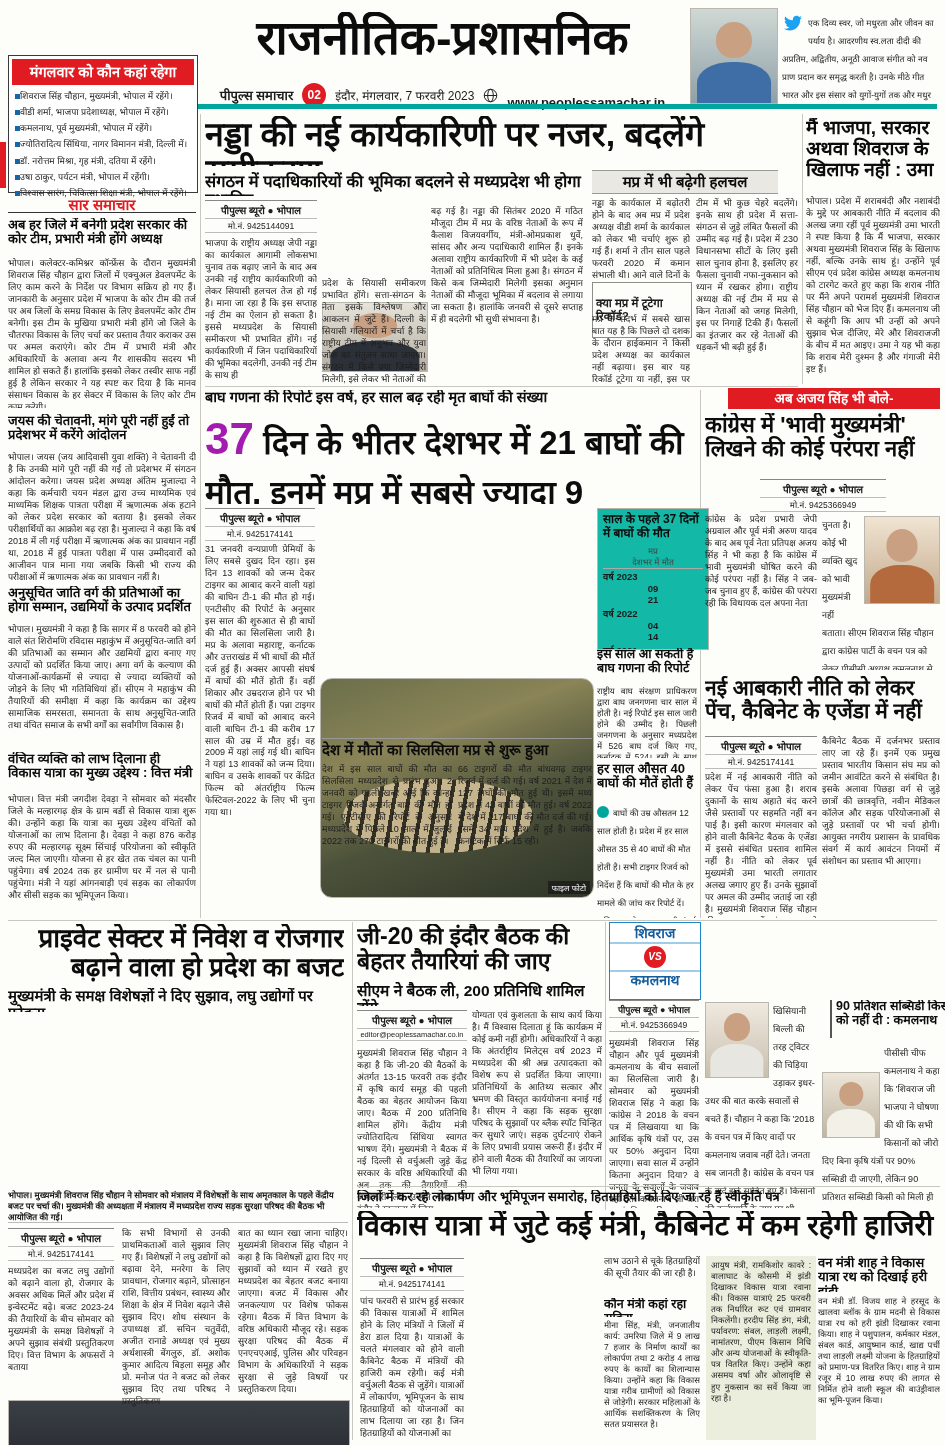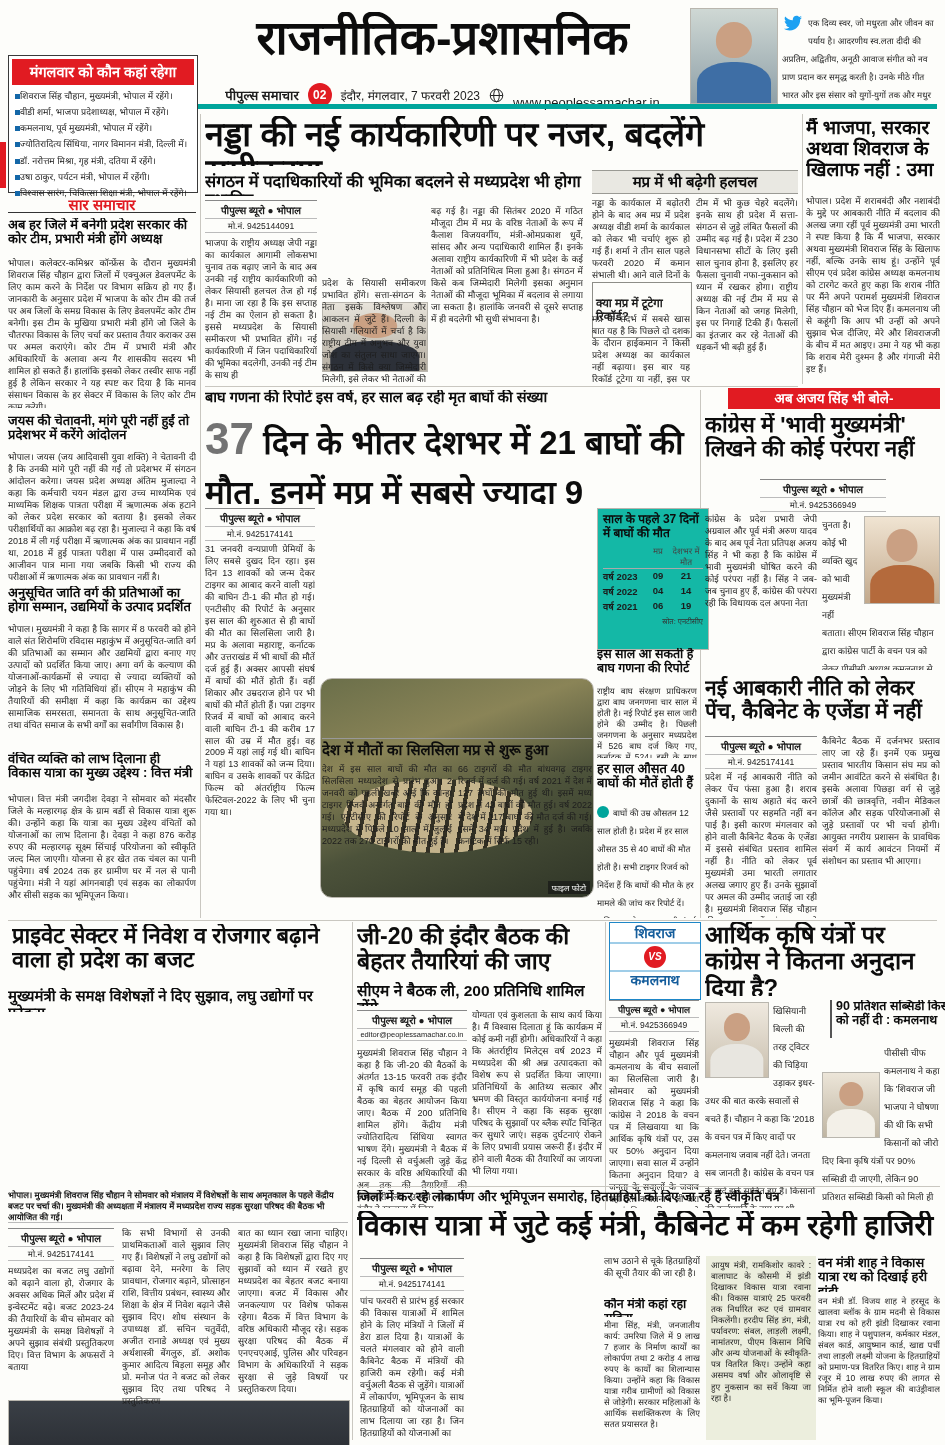--- a/index.html
+++ b/index.html
@@ -37,21 +37,21 @@
   .chip{position:absolute;right:3px;bottom:3px;background:rgba(20,20,20,.65);color:#fff;
         font-size:8px;padding:1px 4px;}
   .float-ph{float:right;margin:2px 0 2px 4px;}
   
   .wwbox{border:1.5px solid #3a3a3a;background:#fff;}
   .ww-item{display:flex;gap:0;font-size:9px;line-height:1.25;padding:2.5px 6px;align-items:flex-start;}
   .sq{flex:0 0 auto;width:5px;height:5px;background:#1467a8;margin-top:3px;}
   
   .ttable{background:#14b8a6;border:1px solid #b9b6ae;padding:4px 5px;overflow:hidden;}
   .tt-title{font-weight:bold;font-size:12px;line-height:1.15;color:#0c0c0c;}
-  .tt-head,.tt-row{display:flex;font-size:8.5px;padding:1px 0;}
+  .tt-head,.tt-row{display:flex;font-size:8.5px;padding:1px 0;flex-direction:column;}
   .tt-head{color:#444;border-bottom:1px solid #aaa;margin-top:3px;}
   .tt-row{font-size:9.5px;font-weight:bold;}
   .tt-c1{flex:0 0 44%;} .tt-c2{flex:0 0 22%;text-align:center;} .tt-c3{flex:0 0 34%;text-align:center;}
   .tt-src{font-size:7.5px;text-align:right;color:#333;margin-top:2px;}
   .teal-dot{display:inline-block;width:12px;height:12px;border-radius:50%;background:#00a59b;
         vertical-align:-2px;margin-right:4px;}
   .greenbox{background:#eceedd;padding:4px 5px;}
   
   .vsbox{border:1.5px solid #1e86c7;background:#fff;text-align:center;padding:2px 0;}
   .vsbox .nm{color:#155d9c;font-weight:bold;font-size:14px;line-height:1.2;border-bottom:2px solid #9fcde8;}
@@ -71,21 +71,21 @@
     <span style="font-weight:bold;font-size:13px;">पीपुल्स समाचार</span>
     <span class="badge">02</span>
     <span style="font-size:12px;">इंदौर, मंगलवार, 7 फरवरी 2023</span>
     <span style="display:inline-flex;">
       <svg width="15" height="15" viewBox="0 0 24 24" fill="none" stroke="#222" stroke-width="1.6">
         <circle cx="12" cy="12" r="10"></circle>
           <ellipse cx="12" cy="12" rx="4.5" ry="10"></ellipse>
         <line x1="2" y1="12" x2="22" y2="12"></line>
       </svg>
     </span>
-    <span style="font-weight:normal;font-size:13px;margin-top:14px;">www.peoplessamachar.in</span>
+    <span style="font-weight:bold;font-size:13px;margin-top:14px;">www.peoplessamachar.in</span>
   </div>
   <div class="abs" style="left:8px;top:104px;width:929px;height:5px;background:#00a59b;"></div>
 
   <div class="abs portrait" style="left:690px;top:8px;width:86px;height:94px;--coat:#3e6ea5;background:linear-gradient(180deg,#cfd8d4,#8fa0a8);"></div>
   <div class="abs" style="left:782px;top:12px;width:158px;height:92px;overflow:hidden;">
     <span style="float:left;margin:2px 4px 0 0;">
       <svg width="22" height="18" viewBox="0 0 24 24" fill="#1da1f2">
           <path d="M23.9 4.6c-.9.4-1.8.7-2.8.8 1-.6 1.8-1.6 2.2-2.7-1 .6-2 1-3.1 1.2-.9-1-2.2-1.6-3.6-1.6-2.7 0-4.9 2.2-4.9 4.9 0 .4 0 .8.1 1.1C7.7 8.1 4.1 6.1 1.6 3.2c-.4.7-.7 1.6-.7 2.5 0 1.7.9 3.2 2.2 4.1-.8 0-1.6-.2-2.2-.6v.1c0 2.4 1.7 4.4 3.9 4.8-.4.1-.8.2-1.3.2-.3 0-.6 0-.9-.1.6 2 2.4 3.4 4.6 3.4-1.7 1.3-3.8 2.1-6.1 2.1H0c2.2 1.4 4.8 2.2 7.6 2.2 9 0 14-7.5 14-14v-.6c1-.7 1.8-1.6 2.3-2.6z"></path>
         </svg>
     </span>
@@ -130,21 +130,21 @@
   <div class="abs body9" style="left:8px;top:258px;width:188px;height:150px;">भोपाल। कलेक्टर-कमिश्नर कॉन्फ्रेंस के दौरान मुख्यमंत्री शिवराज सिंह चौहान द्वारा जिलों में एक्चुअल डेवलपमेंट के लिए काम करने के निर्देश पर विभाग सक्रिय हो गए हैं। जानकारी के अनुसार प्रदेश में भाजपा के कोर टीम की तर्ज पर अब जिलों के समग्र विकास के लिए डेवलपमेंट कोर टीम बनेगी। इस टीम के मुखिया प्रभारी मंत्री होंगे जो जिले के चौतरफा विकास के लिए चर्चा कर प्रस्ताव तैयार कराकर उस पर अमल कराएंगे। कोर टीम में प्रभारी मंत्री और अधिकारियों के अलावा अन्य गैर शासकीय सदस्य भी शामिल हो सकते हैं। हालांकि इसको लेकर तस्वीर साफ नहीं हुई है लेकिन सरकार ने यह स्पष्ट कर दिया है कि मानव संसाधन विकास के हर सेक्टर में विकास के लिए कोर टीम काम करेगी।</div>
   <div class="abs hl" style="left:8px;top:414px;width:188px;height:36px;font-size:13px;">जयस की चेतावनी, मांगे पूरी नहीं हुईं तो प्रदेशभर में करेंगे आंदोलन</div>
   <div class="abs body9" style="left:8px;top:452px;width:188px;height:128px;">भोपाल। जयस (जय आदिवासी युवा शक्ति) ने चेतावनी दी है कि उनकी मांगे पूरी नहीं की गईं तो प्रदेशभर में संगठन आंदोलन करेगा। जयस प्रदेश अध्यक्ष अंतिम मुजाल्दा ने कहा कि कर्मचारी चयन मंडल द्वारा उच्च माध्यमिक एवं माध्यमिक शिक्षक पात्रता परीक्षा में ऋणात्मक अंक हटाने को लेकर प्रदेश सरकार को बताया है। इसको लेकर परीक्षार्थियों का आक्रोश बढ़ रहा है। मुजाल्दा ने कहा कि वर्ष 2018 में ली गई परीक्षा में ऋणात्मक अंक का प्रावधान नहीं था, 2018 में हुई पात्रता परीक्षा में पास उम्मीदवारों को आजीवन पात्र माना गया जबकि किसी भी राज्य की परीक्षाओं में ऋणात्मक अंक का प्रावधान नहीं है।</div>
   <div class="abs hl" style="left:8px;top:586px;width:188px;height:36px;font-size:13px;">अनुसूचित जाति वर्ग की प्रतिभाओं का होगा सम्मान, उद्यमियों के उत्पाद प्रदर्शित</div>
   <div class="abs body9" style="left:8px;top:624px;width:188px;height:122px;">भोपाल। मुख्यमंत्री ने कहा है कि सागर में 8 फरवरी को होने वाले संत शिरोमणि रविदास महाकुंभ में अनुसूचित-जाति वर्ग की प्रतिभाओं का सम्मान और उद्यमियों द्वारा बनाए गए उत्पादों को प्रदर्शित किया जाए। अगा वर्ग के कल्याण की योजनाओं-कार्यक्रमों से ज्यादा से ज्यादा व्यक्तियों को जोड़ने के लिए भी गतिविधियां हों। सीएम ने महाकुंभ की तैयारियों की समीक्षा में कहा कि कार्यक्रम का उद्देश्य सामाजिक समरसता, समानता के साथ अनुसूचित-जाति तथा वंचित समाज के सभी वर्गों का सर्वांगीण विकास है।</div>
   <div class="abs hl" style="left:8px;top:752px;width:188px;height:40px;font-size:13px;">वंचित व्यक्ति को लाभ दिलाना ही विकास यात्रा का मुख्य उद्देश्य : वित्त मंत्री</div>
   <div class="abs body9" style="left:8px;top:794px;width:188px;height:124px;">भोपाल। वित्त मंत्री जगदीश देवड़ा ने सोमवार को मंदसौर जिले के मल्हारगढ़ क्षेत्र के ग्राम बर्डी से विकास यात्रा शुरू की। उन्होंने कहा कि यात्रा का मुख्य उद्देश्य वंचितों को योजनाओं का लाभ दिलाना है। देवड़ा ने कहा 876 करोड़ रुपए की मल्हारगढ़ सूक्ष्म सिंचाई परियोजना को स्वीकृति जल्द मिल जाएगी। योजना से हर खेत तक चंबल का पानी पहुंचेगा। वर्ष 2024 तक हर ग्रामीण घर में नल से पानी पहुंचेगा। मंत्री ने यहां आंगनबाड़ी एवं सड़क का लोकार्पण और सीसी सड़क का भूमिपूजन किया।</div>
 
   <div class="abs hl" style="left:205px;top:116px;width:596px;height:50px;font-size:34px;">नड्डा की नई कार्यकारिणी पर नजर, बदलेंगे समीकरण</div>
   <div class="abs hl" style="left:205px;top:172px;width:380px;height:24px;font-size:16.5px;">संगठन में पदाधिकारियों की भूमिका बदलने से मध्यप्रदेश भी होगा प्रभावित</div>
-  <div class="abs graybar" style="left:592px;top:170px;width:206px;height:22px;line-height:22px;font-size:15px;">मप्र में भी बढ़ेगी हलचल</div>
+  <div class="abs graybar" style="left:592px;top:170px;width:186px;height:22px;line-height:22px;font-size:15px;">मप्र में भी बढ़ेगी हलचल</div>
   <div class="abs byl" style="left:205px;top:200px;width:112px;">
     <div class="b1">पीपुल्स ब्यूरो ● भोपाल</div>
     <div class="b2">मो.नं. 9425144091</div>
   </div>
   <div class="abs portrait" style="left:322px;top:206px;width:104px;height:68px;--coat:#2c3038;background:linear-gradient(180deg,#e7e3da,#b4ada0);"></div>
   <div class="abs body9" style="left:205px;top:238px;width:112px;height:146px;">भाजपा के राष्ट्रीय अध्यक्ष जेपी नड्डा का कार्यकाल आगामी लोकसभा चुनाव तक बढ़ाए जाने के बाद अब उनकी नई राष्ट्रीय कार्यकारिणी को लेकर सियासी हलचल तेज हो गई है। माना जा रहा है कि इस सप्ताह नई टीम का ऐलान हो सकता है। इससे मध्यप्रदेश के सियासी समीकरण भी प्रभावित होंगे। नई कार्यकारिणी में जिन पदाधिकारियों की भूमिका बदलेगी, उनकी नई टीम के साथ ही</div>
   <div class="abs body9" style="left:322px;top:278px;width:104px;height:106px;">प्रदेश के सियासी समीकरण प्रभावित होंगे। सत्ता-संगठन के नेता इसके विश्लेषण और आकलन में जुटे हैं। दिल्ली के सियासी गलियारों में चर्चा है कि राष्ट्रीय टीम में अनुभव और युवा जोश का संतुलन साधा जाएगा। संगठन में किसे क्या जिम्मेदारी मिलेगी, इसे लेकर भी नेताओं की उत्सुकता</div>
   <div class="abs body9" style="left:431px;top:206px;width:152px;height:178px;">बढ़ गई है। नड्डा की सितंबर 2020 में गठित मौजूदा टीम में मप्र के वरिष्ठ नेताओं के रूप में कैलाश विजयवर्गीय, मंत्री-ओमप्रकाश धुर्वे, सांसद और अन्य पदाधिकारी शामिल हैं। इनके अलावा राष्ट्रीय कार्यकारिणी में भी प्रदेश के कई नेताओं को प्रतिनिधित्व मिला हुआ है। संगठन में किसे कब जिम्मेदारी मिलेगी इसका अनुमान नेताओं की मौजूदा भूमिका में बदलाव से लगाया जा सकता है। हालांकि जनवरी से दूसरे सप्ताह में ही बदलेगी भी सुधी संभावना है।</div>
   <div class="abs body9" style="left:592px;top:198px;width:98px;height:80px;">नड्डा के कार्यकाल में बढ़ोतरी होने के बाद अब मप्र में प्रदेश अध्यक्ष वीडी शर्मा के कार्यकाल को लेकर भी चर्चाएं शुरू हो गई हैं। शर्मा ने तीन साल पहले फरवरी 2020 में कमान संभाली थी। आने वाले दिनों के फैसलों का असर प्रदेश पर भी पड़ेगा।</div>
   <div class="abs boxed-head" style="left:592px;top:282px;width:92px;height:26px;">क्या मप्र में टूटेगा रिकॉर्ड?</div>
@@ -154,21 +154,21 @@
   <div class="abs hl" style="left:806px;top:118px;width:134px;height:74px;font-size:19px;">मैं भाजपा, सरकार अथवा शिवराज के खिलाफ नहीं : उमा</div>
   <div class="abs body9" style="left:806px;top:196px;width:134px;height:188px;">भोपाल। प्रदेश में शराबबंदी और नशाबंदी के मुद्दे पर आबकारी नीति में बदलाव की अलख जगा रहीं पूर्व मुख्यमंत्री उमा भारती ने स्पष्ट किया है कि मैं भाजपा, सरकार अथवा मुख्यमंत्री शिवराज सिंह के खिलाफ नहीं, बल्कि उनके साथ हूं। उन्होंने पूर्व सीएम एवं प्रदेश कांग्रेस अध्यक्ष कमलनाथ को टारगेट करते हुए कहा कि शराब नीति पर मैंने अपने परामर्श मुख्यमंत्री शिवराज सिंह चौहान को भेज दिए हैं। कमलनाथ जी से कहूंगी कि आप भी उन्हीं को अपने सुझाव भेज दीजिए, मेरे और शिवराजजी के बीच में मत आइए। उमा ने यह भी कहा कि शराब मेरी दुश्मन है और गंगाजी मेरी इष्ट हैं।</div>
 
   <div class="abs vr" style="left:200px;top:114px;height:804px;"></div>
   <div class="abs vr" style="left:802px;top:114px;height:270px;"></div>
   <div class="abs hr" style="left:205px;top:386px;width:593px;"></div>
   <div class="abs vr" style="left:700px;top:390px;height:528px;"></div>
 
   <div class="abs hl" style="left:205px;top:390px;width:460px;height:19px;font-size:14.5px;">बाघ गणना की रिपोर्ट इस वर्ष, हर साल बढ़ रही मृत बाघों की संख्या</div>
   <div class="abs hl" style="left:205px;top:408px;width:490px;height:96px;font-size:33px;line-height:1.4;">
-    <span style="color:#737373;font-size:44px;">37</span>
+    <span style="color:#a21caf;font-size:44px;">37</span>
     <span>दिन के भीतर देशभर में 21 बाघों की मौत, इनमें मप्र में सबसे ज्यादा 9</span>
   </div>
   <div class="abs byl" style="left:205px;top:508px;width:110px;">
     <div class="b1">पीपुल्स ब्यूरो ● भोपाल</div>
     <div class="b2">मो.नं. 9425174141</div>
   </div>
   <div class="abs body9" style="left:205px;top:544px;width:110px;height:374px;">31 जनवरी वन्यप्राणी प्रेमियों के लिए सबसे दुखद दिन रहा। इस दिन 13 शावकों को जन्म देकर टाइगर का आबाद करने वाली यहां की बाघिन टी-1 की मौत हो गई। एनटीसीए की रिपोर्ट के अनुसार इस साल की शुरुआत से ही बाघों की मौत का सिलसिला जारी है। मप्र के अलावा महाराष्ट्र, कर्नाटक और उत्तराखंड में भी बाघों की मौतें दर्ज हुई हैं। अक्सर आपसी संघर्ष में बाघों की मौतें होती हैं। वहीं शिकार और उम्रदराज होने पर भी बाघों की मौतें होती हैं। पन्ना टाइगर रिजर्व में बाघों को आबाद करने वाली बाघिन टी-1 की करीब 17 साल की उम्र में मौत हुई। वह 2009 में यहां लाई गई थी। बाघिन ने यहां 13 शावकों को जन्म दिया। बाघिन व उसके शावकों पर केंद्रित फिल्म को अंतर्राष्ट्रीय फिल्म फेस्टिवल-2022 के लिए भी चुना गया था।</div>
   <div class="abs photo ph-tiger" style="left:320px;top:512px;width:272px;height:218px;border-radius:12px;">
     <span class="chip">फाइल फोटो</span>
   </div>
@@ -222,21 +222,21 @@
   <div class="abs hl" style="left:705px;top:676px;width:235px;height:54px;font-size:21px;">नई आबकारी नीति को लेकर पेंच, कैबिनेट के एजेंडा में नहीं</div>
   <div class="abs byl" style="left:705px;top:736px;width:112px;">
     <div class="b1">पीपुल्स ब्यूरो ● भोपाल</div>
     <div class="b2">मो.नं. 9425174141</div>
   </div>
   <div class="abs body9" style="left:705px;top:772px;width:112px;height:146px;">प्रदेश में नई आबकारी नीति को लेकर पेंच फंसा हुआ है। शराब दुकानों के साथ अहाते बंद करने जैसे प्रस्तावों पर सहमति नहीं बन पाई है। इसी कारण मंगलवार को होने वाली कैबिनेट बैठक के एजेंडा में इससे संबंधित प्रस्ताव शामिल नहीं है। नीति को लेकर पूर्व मुख्यमंत्री उमा भारती लगातार अलख जगाए हुए हैं। उनके सुझावों पर अमल की उम्मीद जताई जा रही है। मुख्यमंत्री शिवराज सिंह चौहान की अध्यक्षता में मंगलवार को कैबिनेट बैठक होगी।</div>
   <div class="abs body9" style="left:822px;top:736px;width:118px;height:182px;">कैबिनेट बैठक में दर्जनभर प्रस्ताव लाए जा रहे हैं। इनमें एक प्रमुख प्रस्ताव भारतीय किसान संघ मप्र को जमीन आवंटित करने से संबंधित है। इसके अलावा पिछड़ा वर्ग से जुड़े छात्रों की छात्रवृत्ति, नवीन मेडिकल कॉलेज और सड़क परियोजनाओं से जुड़े प्रस्तावों पर भी चर्चा होगी। आयुक्त नगरीय प्रशासन के प्रावधिक संवर्ग में कार्य आवंटन नियमों में संशोधन का प्रस्ताव भी आएगा।</div>
 
   <div class="abs hr" style="left:8px;top:920px;width:929px;"></div>
 
-  <div class="abs hl" style="left:12px;top:924px;width:340px;height:62px;font-size:22px;">प्राइवेट सेक्टर में निवेश व रोजगार बढ़ाने वाला हो प्रदेश का बजट</div>
+  <div class="abs hl" style="left:4px;top:924px;width:340px;height:62px;font-size:26px;text-align:right;">प्राइवेट सेक्टर में निवेश व रोजगार बढ़ाने वाला हो प्रदेश का बजट</div>
   <div class="abs hl" style="left:8px;top:988px;width:340px;height:24px;font-size:15px;">मुख्यमंत्री के समक्ष विशेषज्ञों ने दिए सुझाव, लघु उद्योगों पर फोकस</div>
   <div class="abs photo ph-meeting" style="left:8px;top:1014px;width:340px;height:172px;"></div>
   <div class="abs" style="left:8px;top:1190px;width:340px;height:32px;font-size:8.5px;font-weight:bold;line-height:1.3;overflow:hidden;border-bottom:1px solid #bbb;">भोपाल। मुख्यमंत्री शिवराज सिंह चौहान ने सोमवार को मंत्रालय में विशेषज्ञों के साथ अमृतकाल के पहले केंद्रीय बजट पर चर्चा की। मुख्यमंत्री की अध्यक्षता में मंत्रालय में मध्यप्रदेश राज्य सड़क सुरक्षा परिषद की बैठक भी आयोजित की गई।</div>
   <div class="abs byl" style="left:8px;top:1228px;width:106px;">
     <div class="b1">पीपुल्स ब्यूरो ● भोपाल</div>
     <div class="b2">मो.नं. 9425174141</div>
   </div>
   <div class="abs body9" style="left:8px;top:1266px;width:106px;height:174px;">मध्यप्रदेश का बजट लघु उद्योगों को बढ़ाने वाला हो, रोजगार के अवसर अधिक मिलें और प्रदेश में इन्वेस्टमेंट बढ़े। बजट 2023-24 की तैयारियों के बीच सोमवार को मुख्यमंत्री के समक्ष विशेषज्ञों ने अपने सुझाव संबंधी प्रस्तुतिकरण दिए। वित्त विभाग के अफसरों ने बताया</div>
   <div class="abs body9" style="left:122px;top:1228px;width:108px;height:212px;">कि सभी विभागों से उनकी प्राथमिकताओं वाले सुझाव लिए गए हैं। विशेषज्ञों ने लघु उद्योगों को बढ़ावा देने, मनरेगा के लिए प्रावधान, रोजगार बढ़ाने, प्रोत्साहन राशि, वित्तीय प्रबंधन, स्वास्थ्य और शिक्षा के क्षेत्र में निवेश बढ़ाने जैसे सुझाव दिए। शोध संस्थान के उपाध्यक्ष डॉ. सचिन चतुर्वेदी, अजीत रानाडे अध्यक्ष एवं मुख्य अर्थशास्त्री बेंगलुरु, डॉ. अशोक कुमार आदित्य बिड़ला समूह और प्रो. मनोज पंत ने बजट को लेकर सुझाव दिए तथा परिषद ने प्रस्तुतिकरण</div>
   <div class="abs body9" style="left:238px;top:1228px;width:110px;height:212px;">बात का ध्यान रखा जाना चाहिए। मुख्यमंत्री शिवराज सिंह चौहान ने कहा है कि विशेषज्ञों द्वारा दिए गए सुझावों को ध्यान में रखते हुए मध्यप्रदेश का बेहतर बजट बनाया जाएगा। बजट में विकास और जनकल्याण पर विशेष फोकस रहेगा। बैठक में वित्त विभाग के वरिष्ठ अधिकारी मौजूद रहे। सड़क सुरक्षा परिषद की बैठक में एनएचएआई, पुलिस और परिवहन विभाग के अधिकारियों ने सड़क सुरक्षा से जुड़े विषयों पर प्रस्तुतिकरण दिया।</div>
@@ -257,21 +257,20 @@
   <div class="abs vsbox" style="left:609px;top:922px;width:90px;height:72px;">
     <div class="nm">शिवराज</div>
     <div class="vcirc">VS</div>
     <div class="nm" style="border-bottom:none;border-top:2px solid #9fcde8;">कमलनाथ</div>
   </div>
   <div class="abs byl" style="left:609px;top:1000px;width:90px;">
     <div class="b1" style="font-size:9px;">पीपुल्स ब्यूरो ● भोपाल</div>
     <div class="b2">मो.नं. 9425366949</div>
   </div>
   <div class="abs body9" style="left:609px;top:1038px;width:90px;height:170px;">मुख्यमंत्री शिवराज सिंह चौहान और पूर्व मुख्यमंत्री कमलनाथ के बीच सवालों का सिलसिला जारी है। सोमवार को मुख्यमंत्री शिवराज सिंह ने कहा कि 'कांग्रेस ने 2018 के वचन पत्र में लिखवाया था कि आर्थिक कृषि यंत्रों पर, उस पर 50% अनुदान दिया जाएगा। सवा साल में उन्होंने कितना अनुदान दिया? वे जनता के सवालों के जवाब नहीं देते। कमलनाथ जी जरा बताएं कि उनकी सरकार ने किसानों को क्या दिया?'</div>
-  <div class="abs hl" style="left:705px;top:922px;width:235px;height:74px;font-size:24px;">आर्थिक कृषि यंत्रों पर कांग्रेस ने कितना अनुदान दिया है?</div>
   <div class="abs" style="left:705px;top:1000px;width:112px;height:208px;overflow:hidden;">
     <div class="float-ph portrait" style="float:left;margin:2px 4px 2px 0;width:62px;height:74px;--coat:#e8e6e0;background:linear-gradient(180deg,#efe9df,#c9bfae);"></div>
     <span class="body9" style="display:inline;">खिसियानी बिल्ली की तरह ट्विटर की चिड़िया उड़ाकर इधर-उधर की बात करके सवालों से बचते हैं। चौहान ने कहा कि '2018 के वचन पत्र में किए वादों पर कमलनाथ जवाब नहीं देते। जनता सब जानती है। कांग्रेस के वचन पत्र के वादे झूठे साबित हुए हैं। किसानों की कर्जमाफी के नाम पर भी छलावा किया गया।'</span>
   </div>
   <div class="abs hl" style="left:822px;top:1000px;width:118px;height:38px;font-size:12.5px;border-left:2px solid #555;padding-left:4px;margin-left:8px;">90 प्रतिशत सब्सिडी किसी को नहीं दी : कमलनाथ</div>
   <div class="abs" style="left:822px;top:1042px;width:118px;height:166px;overflow:hidden;">
     <div class="float-ph portrait" style="float:left;margin:30px 4px 2px 0;width:56px;height:64px;--coat:#f3f0e8;background:linear-gradient(180deg,#ece5d8,#bfb5a2);"></div>
     <span class="body9" style="display:inline;">पीसीसी चीफ कमलनाथ ने कहा कि 'शिवराज जी भाजपा ने घोषणा की थी कि सभी किसानों को जीरो दिए बिना कृषि यंत्रों पर 90% सब्सिडी दी जाएगी, लेकिन 90 प्रतिशत सब्सिडी किसी को मिली ही नहीं। प्रदेश की सरकार किसानों के विकास का 90% सिर्फ कागजों पर दिखाती है। दूसरी फसल पर अनुदान की राशि भी किसानों तक नहीं पहुंची। कर्ज और महंगाई-मौसम से किसान परेशान हैं।'</span>
   </div>
 

